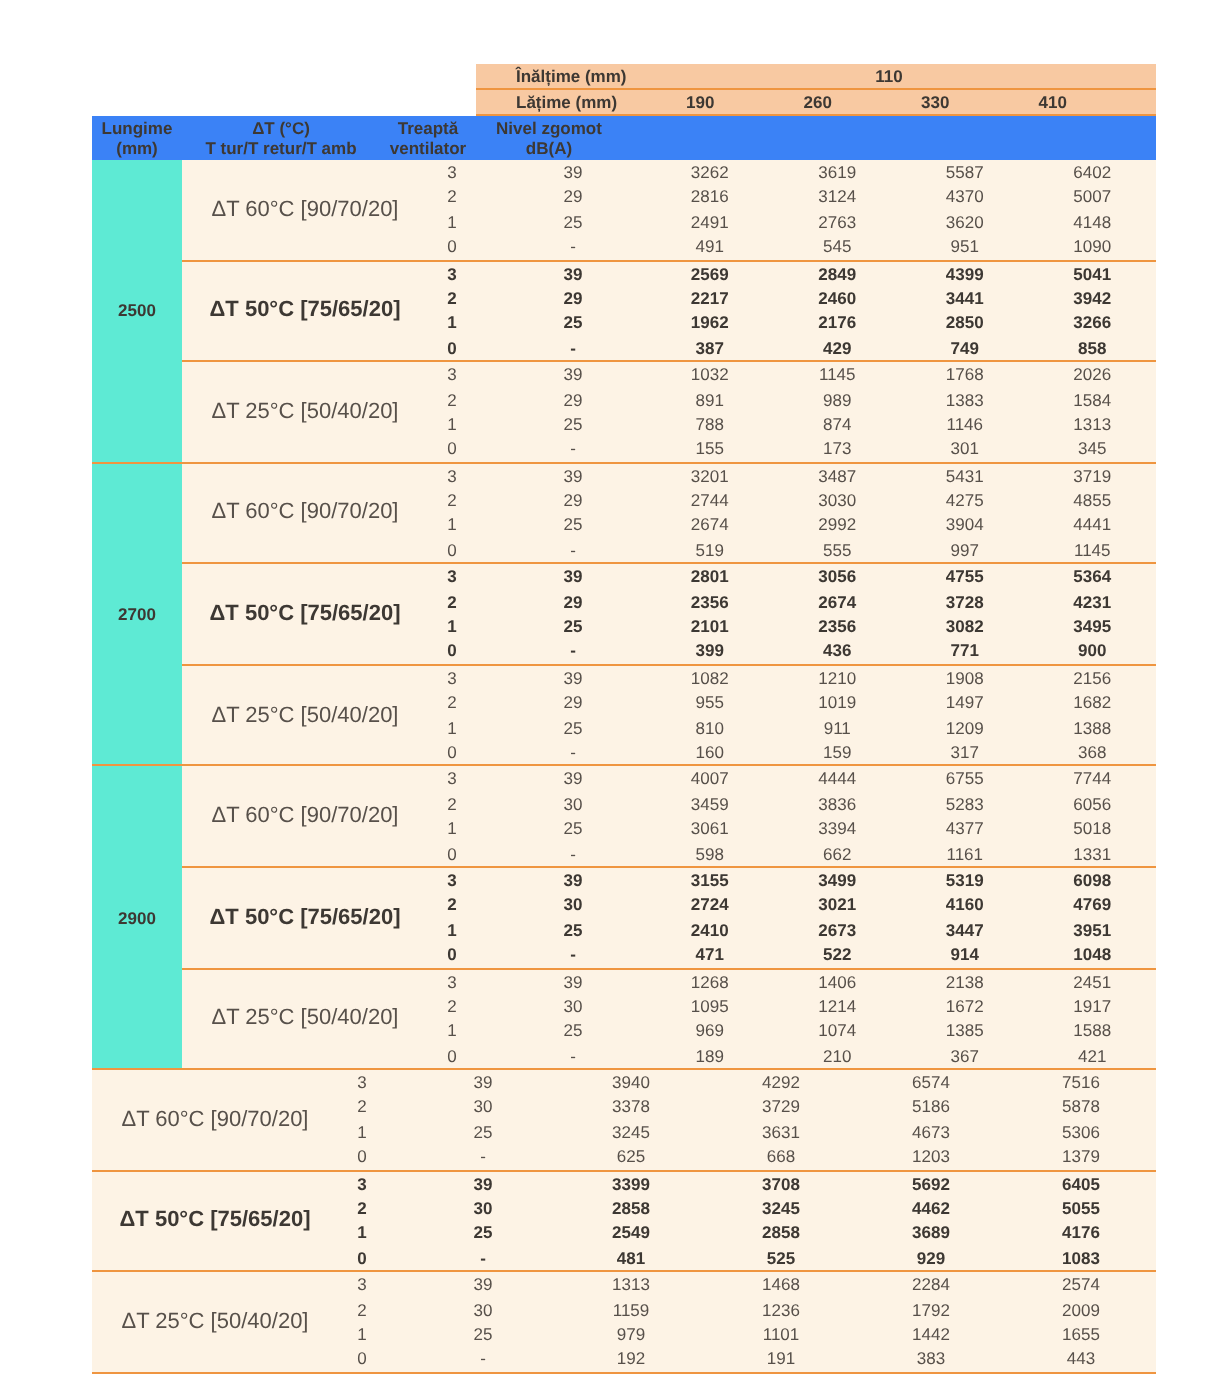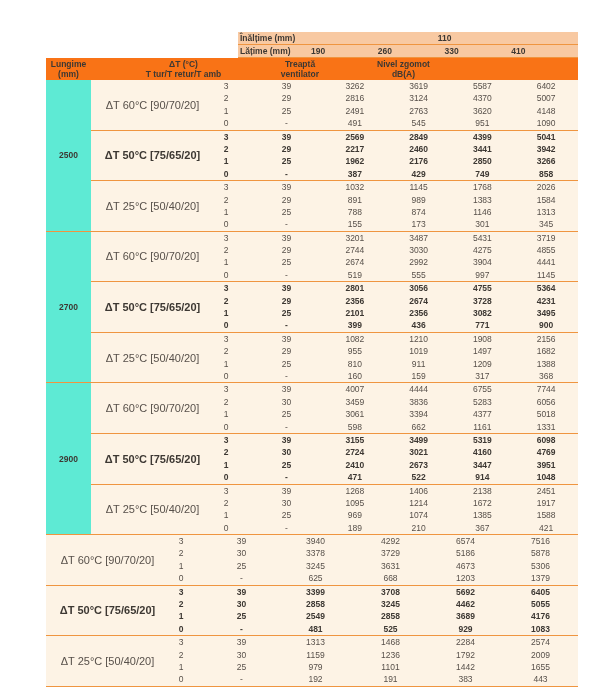--- a/index.html
+++ b/index.html
@@ -11,29 +11,29 @@
   .tbl{position:absolute;left:46px;top:32px;width:532px;}
 
   
   .band-a,.band-b{
     margin-left:192px;width:340px;background:#f8c9a2;
     display:flex;align-items:center;
     border-bottom:1.3px solid #ef9540;
     color:#3d3833;font-weight:bold;font-size:8.5px;
   }
   .band-a{height:12px;}
-  .band-b{height:12px;}
-  .band-label{width:73px;padding-left:2px;box-sizing:border-box;white-space:nowrap;}
+  .band-b{height:12px;gap:32px;}
+  .band-label{width:73px;padding-left:20px;box-sizing:border-box;white-space:nowrap;}
   .band-a-val{flex:1;text-align:center;}
   .wcols{flex:1;display:flex;}
   .wcols .wc{flex:1;}
 
   .band-c{
-    width:532px;height:22px;background:#f97316;display:flex;
-    color:#3d3833;font-weight:bold;font-size:8.5px;line-height:10.5px;gap:43px;
+    width:532px;height:22px;background:#3b82f6;display:flex;
+    color:#3d3833;font-weight:bold;font-size:8.5px;line-height:10.5px;
   }
   .hc{display:flex;flex-direction:column;justify-content:center;align-items:center;text-align:center;white-space:nowrap;}
   .hc.c1{width:45px;}
   .hc.c2{width:99px;}
   .hc.c3{width:48px;}
   .hc.c4{width:73px;}
   .hc.crest{flex:1;}
 
   
   .tbody{border-bottom:1.3px solid #ef9540;}

